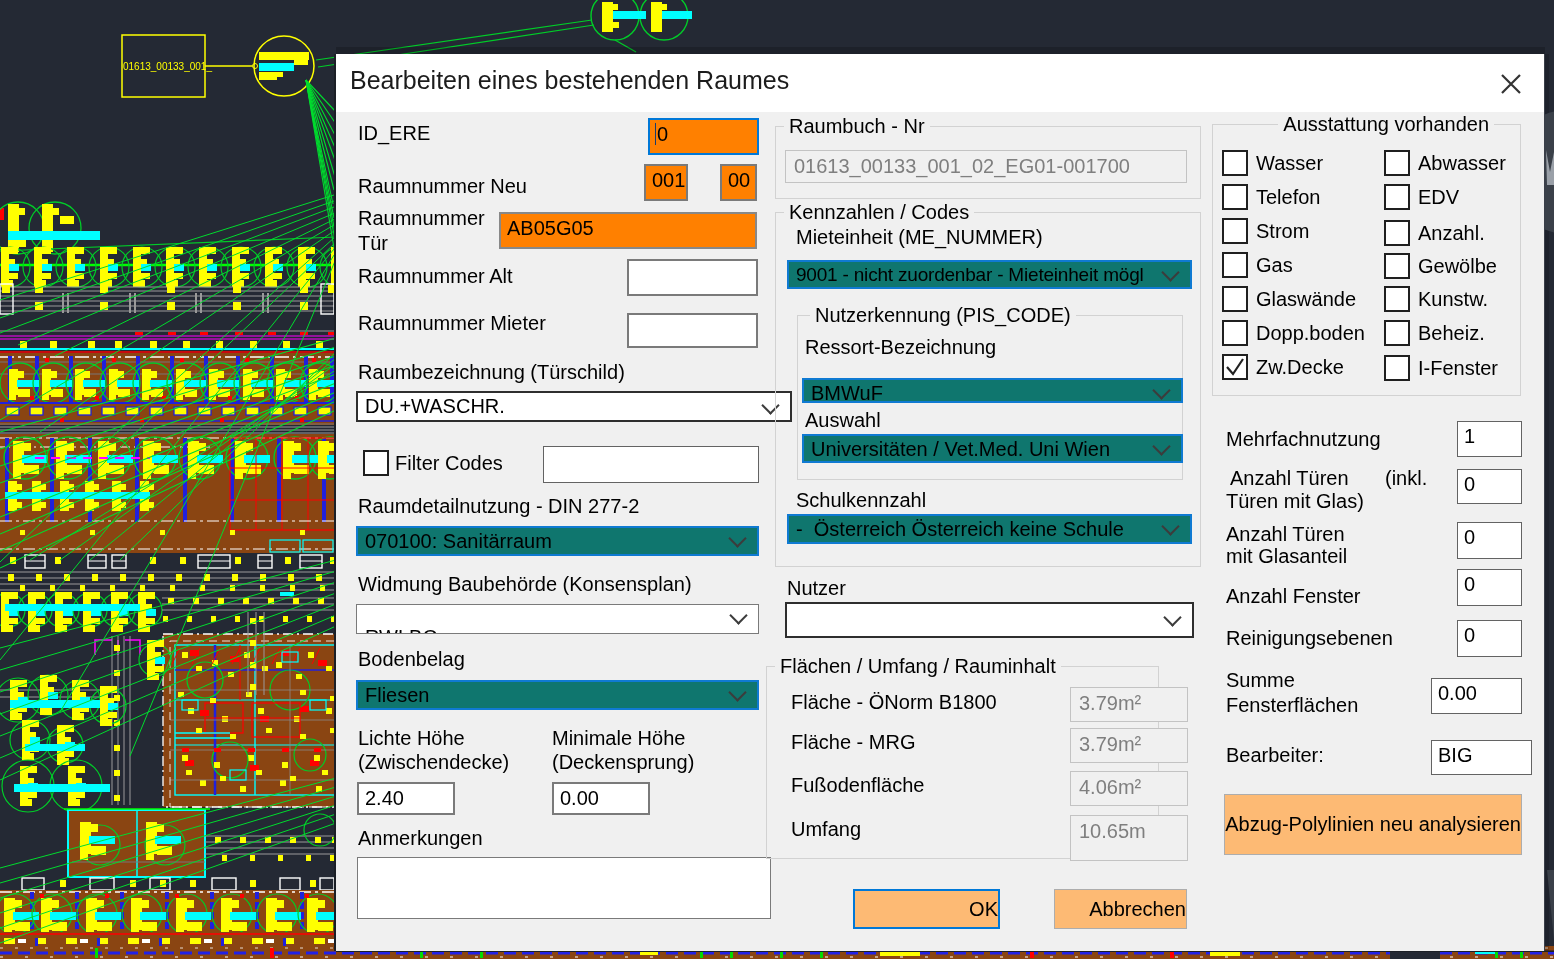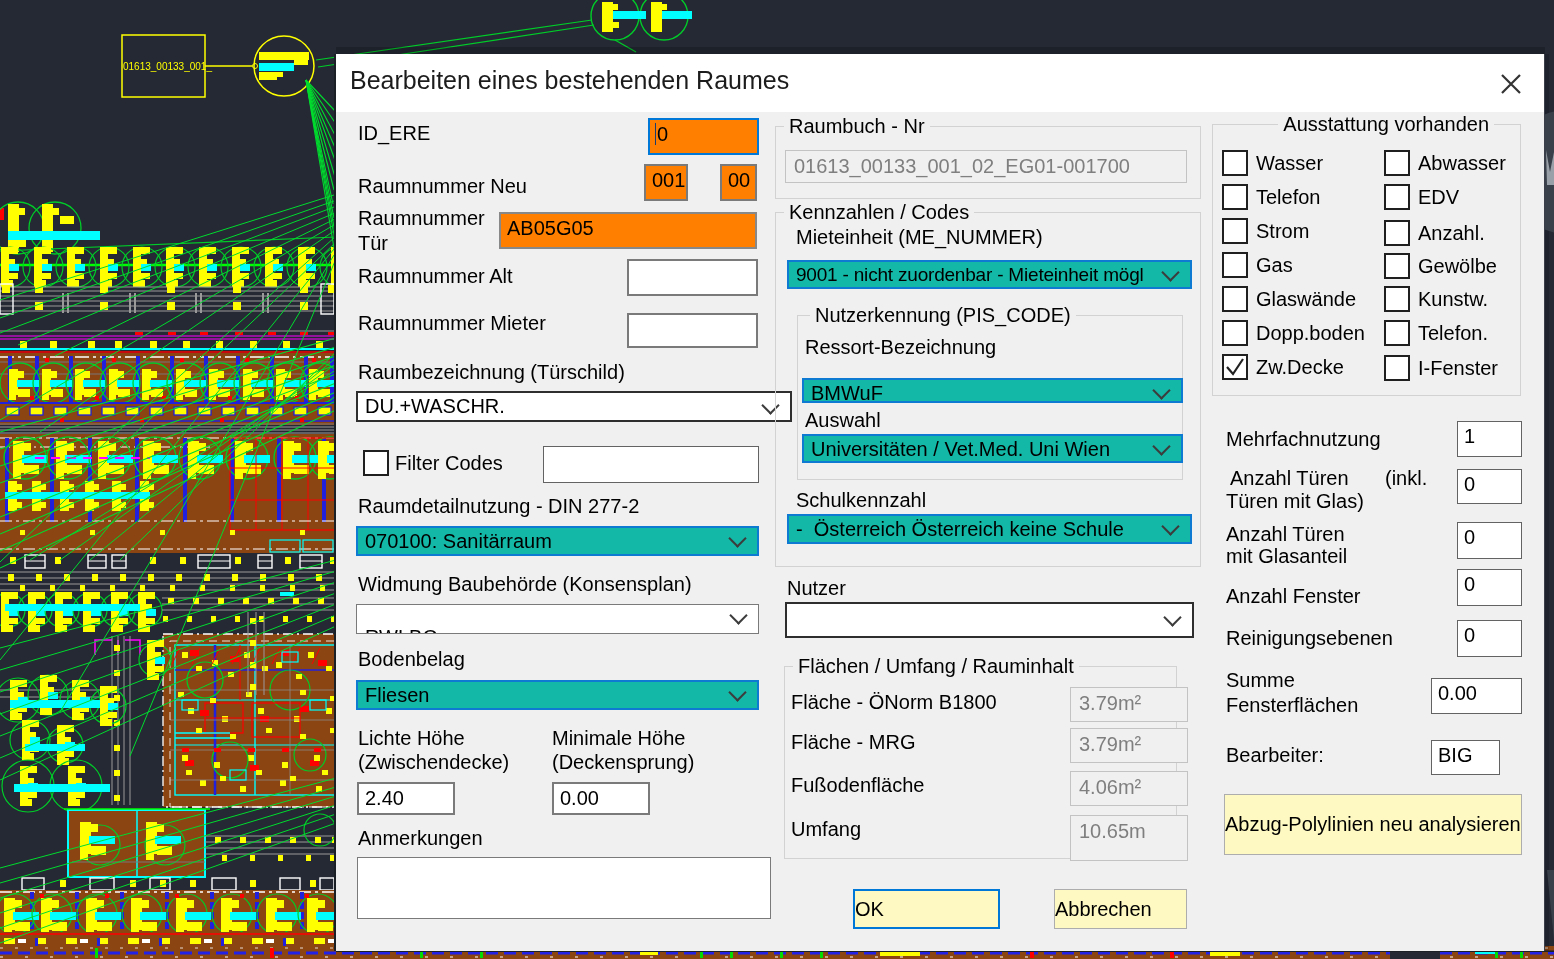--- a/index.html
+++ b/index.html
@@ -7,28 +7,28 @@
 #bg{position:absolute;left:0;top:0;}
 #dlg{position:absolute;left:336px;top:54px;width:1209px;height:897px;background:#f0f0f0;border-right:1px solid #3a3f49;box-sizing:border-box;}
 #title{position:absolute;left:0;top:0;width:100%;height:58px;background:#fff;}
 #title .t{position:absolute;left:14px;top:12px;font-size:25px;color:#1c1c1c;}
 .lbl{position:absolute;font-size:20px;line-height:24px;color:#000;white-space:nowrap;}
 .inp{position:absolute;box-sizing:border-box;background:#fff;border:2px solid #7a7a7a;font-family:"Liberation Sans",sans-serif;font-size:20px;color:#000;padding:3px 0 0 6px;white-space:nowrap;overflow:hidden;}
 .thin{border:1px solid #636363;}
 .orange{background:#FF8000;}
 .focus{border:2px solid #0078D7;}
 .dd{position:absolute;box-sizing:border-box;background:#fff;border:2px solid #2e2e2e;font-size:20px;padding:2px 0 0 7px;white-space:nowrap;overflow:hidden;}
-.ddblue{background:#14b8a6;border:2px solid #0f7ad2;}
+.ddblue{background:#0f766e;border:2px solid #0f7ad2;}
 .ddgrey{border:1px solid #7a7a7a;padding:21px 0 0 8px;}
 .chev{position:absolute;right:13px;width:11px;height:11px;border-right:2px solid #3c3c3c;border-bottom:2px solid #3c3c3c;transform:rotate(45deg);top:4px;}
 .gb{position:absolute;box-sizing:border-box;border:1px solid #d2d2d2;}
 .leg{position:absolute;top:-13px;background:#f0f0f0;padding:0 5px;font-size:20px;line-height:24px;white-space:nowrap;}
 .cb{position:absolute;box-sizing:border-box;width:26px;height:26px;border:2px solid #1f1f1f;background:#fff;}
 .dis{position:absolute;box-sizing:border-box;background:#f0f0f0;border:1px solid #c3c3c3;font-size:20px;color:#7f7f7f;padding:4px 0 0 8px;white-space:nowrap;overflow:hidden;}
-.btn{position:absolute;box-sizing:border-box;background:#fef9c3;border:1px solid #adadad;font-size:20px;color:#000;text-align:left;}
+.btn{position:absolute;box-sizing:border-box;background:#fdba74;border:1px solid #adadad;font-size:20px;color:#000;text-align:right;}
 </style>
 </head>
 <body>
 <div id="stage">
 <svg id="bg" width="1554" height="959" xmlns="http://www.w3.org/2000/svg">
 <rect x="0" y="0" width="1554" height="959" fill="#242934"></rect>
 <defs>
 <g id="ge">
           <rect x="0" y="0" width="8" height="40" fill="#ffff00"></rect>
 <rect x="8" y="0" width="9" height="7" fill="#ffff00"></rect>
@@ -733,21 +733,21 @@
   <div class="lbl" style="left:469px;top:281px">Ressort-Bezeichnung</div>
   <div class="dd ddblue" style="left:466px;top:324px;width:381px;height:25px">BMWuF<span class="chev"></span></div>
   <div class="lbl" style="left:469px;top:354px">Auswahl</div>
   <div class="dd ddblue" style="left:466px;top:380px;width:381px;height:29px">Universitäten / Vet.Med. Uni Wien<span class="chev"></span></div>
   <div class="lbl" style="left:460px;top:434px">Schulkennzahl</div>
   <div class="dd ddblue" style="left:451px;top:460px;width:405px;height:30px">-&nbsp; Österreich Österreich keine Schule<span class="chev"></span></div>
   <div class="lbl" style="left:451px;top:522px">Nutzer</div>
   <div class="dd" style="left:449px;top:548px;width:409px;height:36px">
         <span class="chev" style="top:7px"></span>
       </div>
-  <div class="gb" style="left:448px;top:612px;width:393px;height:193px">
+  <div class="gb" style="left:430px;top:612px;width:393px;height:193px">
         <span class="leg" style="left:8px">Flächen / Umfang / Rauminhalt</span>
       </div>
   <div class="lbl" style="left:455px;top:636px">Fläche - ÖNorm B1800</div>
   <div class="dis" style="left:734px;top:633px;width:118px;height:35px">3.79m²</div>
   <div class="lbl" style="left:455px;top:676px">Fläche - MRG</div>
   <div class="dis" style="left:734px;top:674px;width:118px;height:35px">3.79m²</div>
   <div class="lbl" style="left:455px;top:719px">Fußodenfläche</div>
   <div class="dis" style="left:734px;top:717px;width:118px;height:35px">4.06m²</div>
   <div class="lbl" style="left:455px;top:763px">Umfang</div>
   <div class="dis" style="left:734px;top:761px;width:118px;height:46px">10.65m</div>
@@ -779,36 +779,36 @@
       <div class="lbl" style="left:1082px;top:97px">Abwasser</div>
   <div class="cb" style="left:1048px;top:130px"></div>
       <div class="lbl" style="left:1082px;top:131px">EDV</div>
   <div class="cb" style="left:1048px;top:166px"></div>
       <div class="lbl" style="left:1082px;top:167px">Anzahl.</div>
   <div class="cb" style="left:1048px;top:199px"></div>
       <div class="lbl" style="left:1082px;top:200px">Gewölbe</div>
   <div class="cb" style="left:1048px;top:232px"></div>
       <div class="lbl" style="left:1082px;top:233px">Kunstw.</div>
   <div class="cb" style="left:1048px;top:266px"></div>
-      <div class="lbl" style="left:1082px;top:267px">Telefon.</div>
+      <div class="lbl" style="left:1082px;top:267px">Beheiz.</div>
   <div class="cb" style="left:1048px;top:301px"></div>
       <div class="lbl" style="left:1082px;top:302px">I-Fenster</div>
   <div class="lbl" style="left:890px;top:373px">Mehrfachnutzung</div>
   <div class="inp thin" style="left:1121px;top:367px;width:65px;height:36px">1</div>
   <div class="lbl" style="left:894px;top:412px">Anzahl Türen</div>
   <div class="lbl" style="left:1049px;top:412px">(inkl.</div>
   <div class="lbl" style="left:890px;top:435px">Türen mit Glas)</div>
   <div class="inp thin" style="left:1121px;top:415px;width:65px;height:35px">0</div>
   <div class="lbl" style="left:890px;top:468px">Anzahl Türen</div>
   <div class="lbl" style="left:890px;top:490px">mit Glasanteil</div>
   <div class="inp thin" style="left:1121px;top:468px;width:65px;height:37px">0</div>
   <div class="lbl" style="left:890px;top:530px">Anzahl Fenster</div>
   <div class="inp thin" style="left:1121px;top:515px;width:65px;height:37px">0</div>
   <div class="lbl" style="left:890px;top:572px">Reinigungsebenen</div>
   <div class="inp thin" style="left:1121px;top:566px;width:65px;height:37px">0</div>
   <div class="lbl" style="left:890px;top:614px">Summe</div>
   <div class="lbl" style="left:890px;top:639px">Fensterflächen</div>
   <div class="inp thin" style="left:1095px;top:624px;width:91px;height:36px">0.00</div>
   <div class="lbl" style="left:890px;top:689px">Bearbeiter:</div>
-  <div class="inp thin" style="left:1095px;top:686px;width:69px;height:35px">BIG</div>
+  <div class="inp thin" style="left:1095px;top:686px;width:101px;height:35px">BIG</div>
   <div class="btn" style="left:888px;top:740px;width:298px;height:61px;line-height:59px">Abzug-Polylinien neu analysieren</div>
 </div>
 </div>
 
 </body></html>

